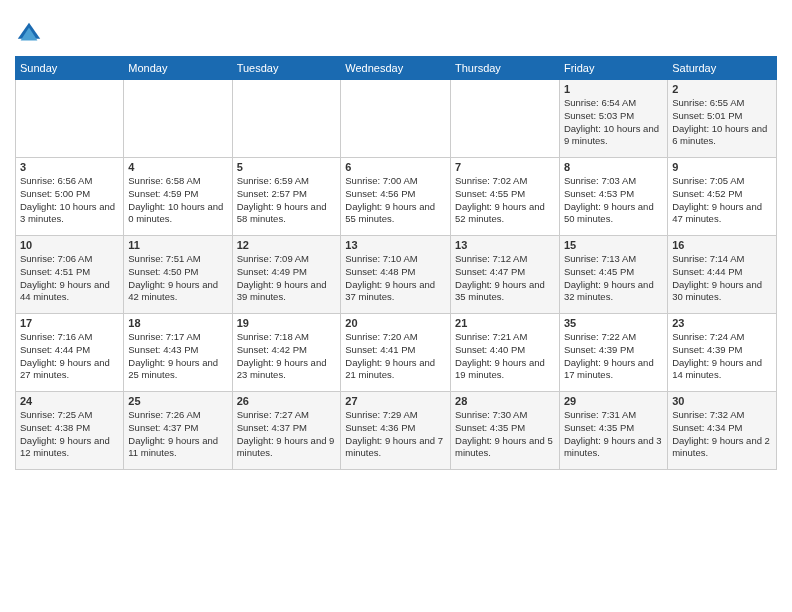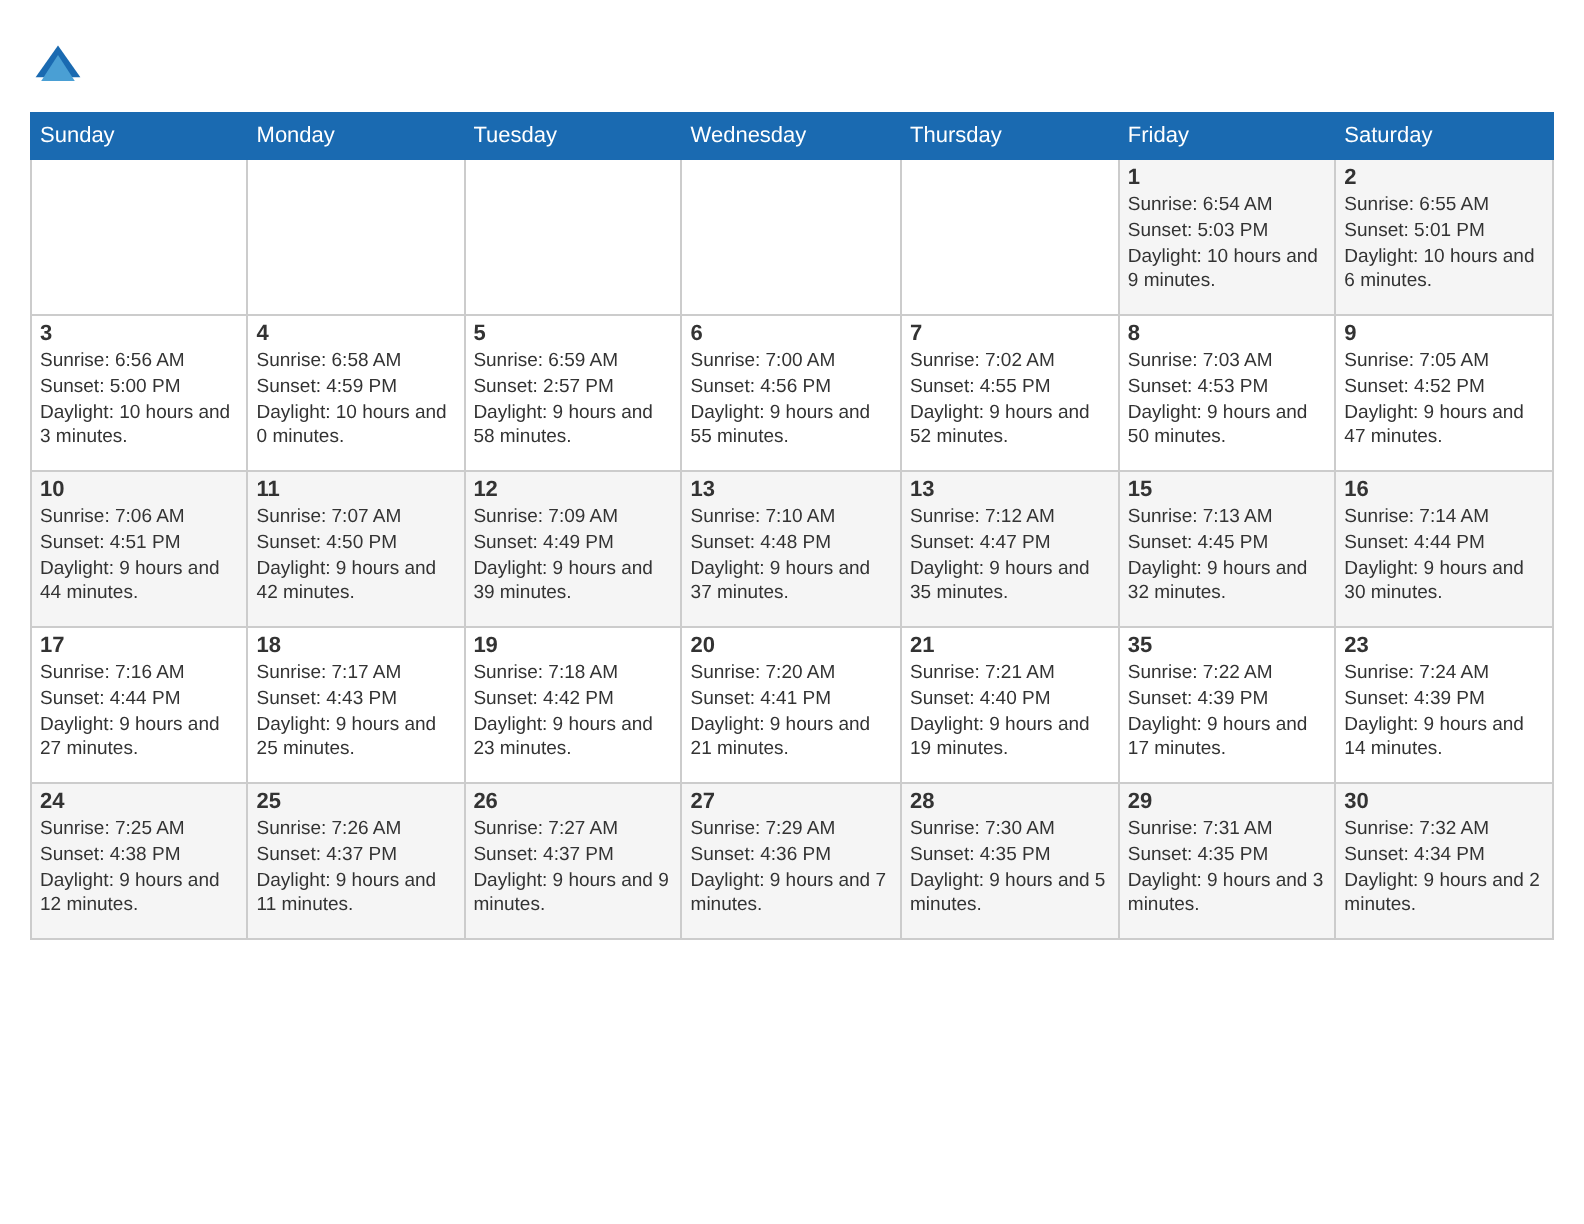--- a/index.html
+++ b/index.html
@@ -192,21 +192,21 @@
         </tr>
         <tr>
           <td>
             <span class="day-number">10</span>
             <div class="day-info">Sunrise: 7:06 AM
 Sunset: 4:51 PM
 Daylight: 9 hours and 44 minutes.</div>
           </td>
           <td>
             <span class="day-number">11</span>
-            <div class="day-info">Sunrise: 7:07 AM
+            <div class="day-info">Sunrise: 7:51 AM
 Sunset: 4:50 PM
 Daylight: 9 hours and 42 minutes.</div>
           </td>
           <td>
             <span class="day-number">12</span>
             <div class="day-info">Sunrise: 7:09 AM
 Sunset: 4:49 PM
 Daylight: 9 hours and 39 minutes.</div>
           </td>
           <td>

